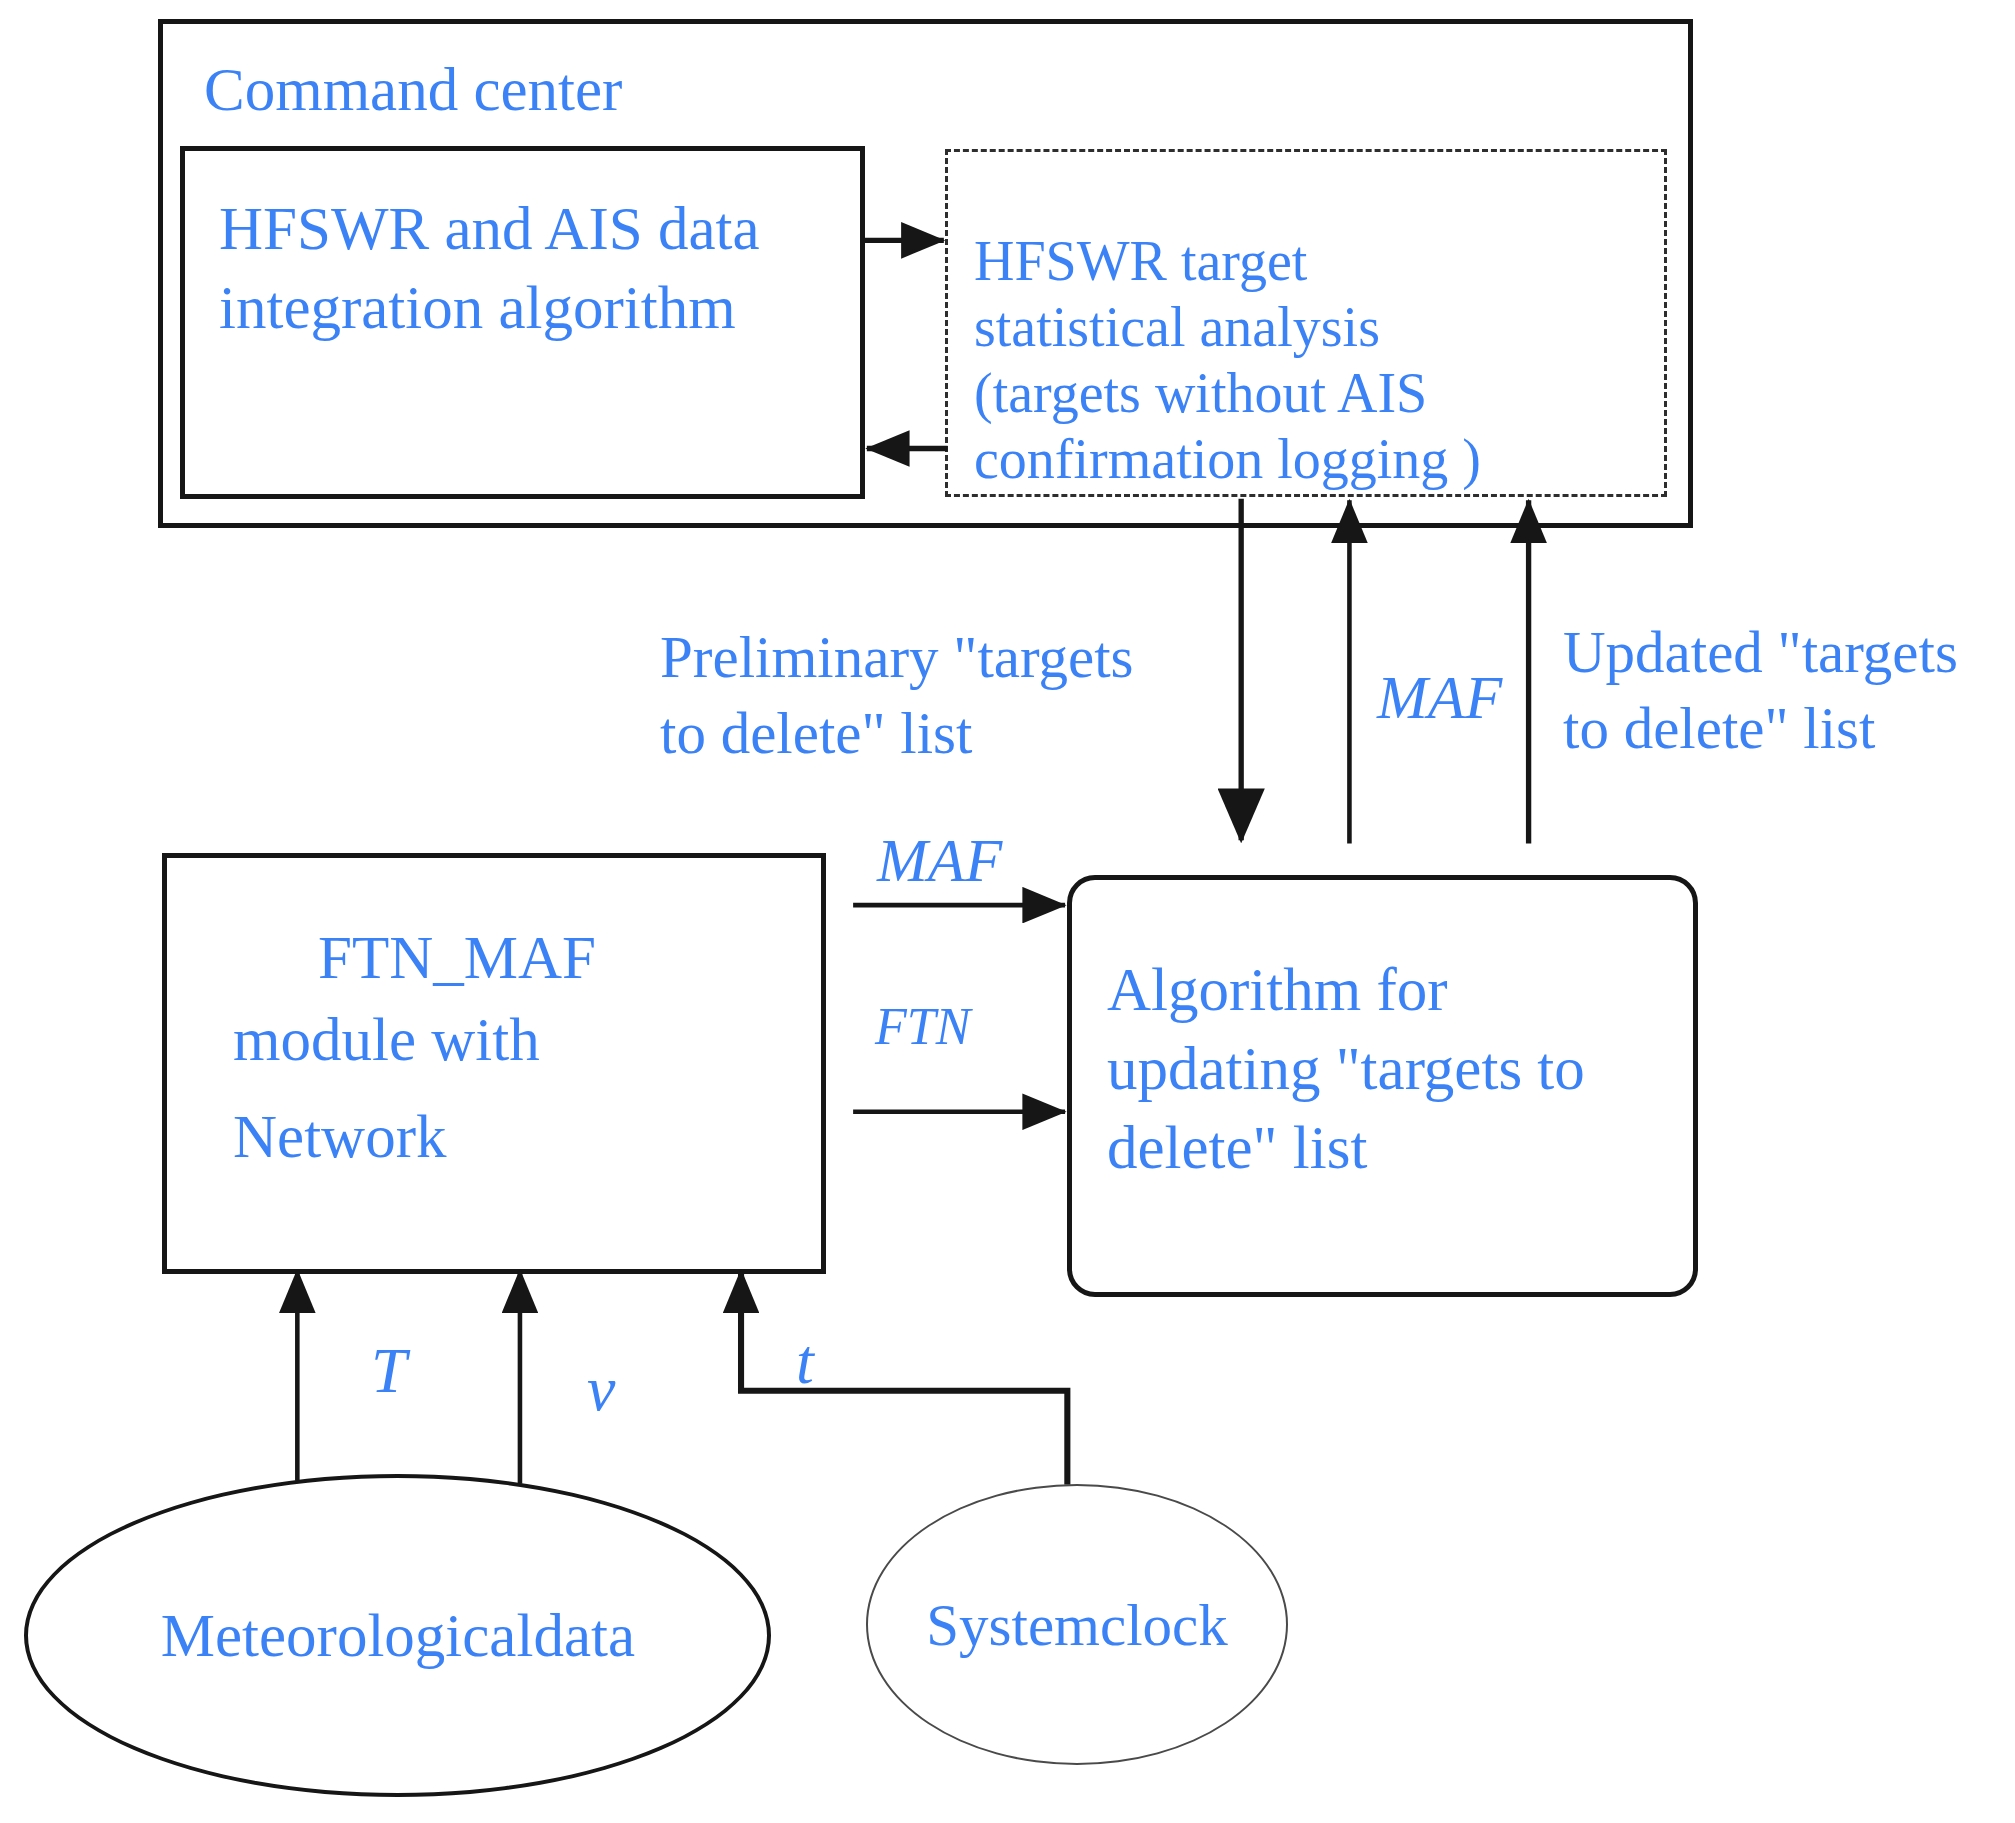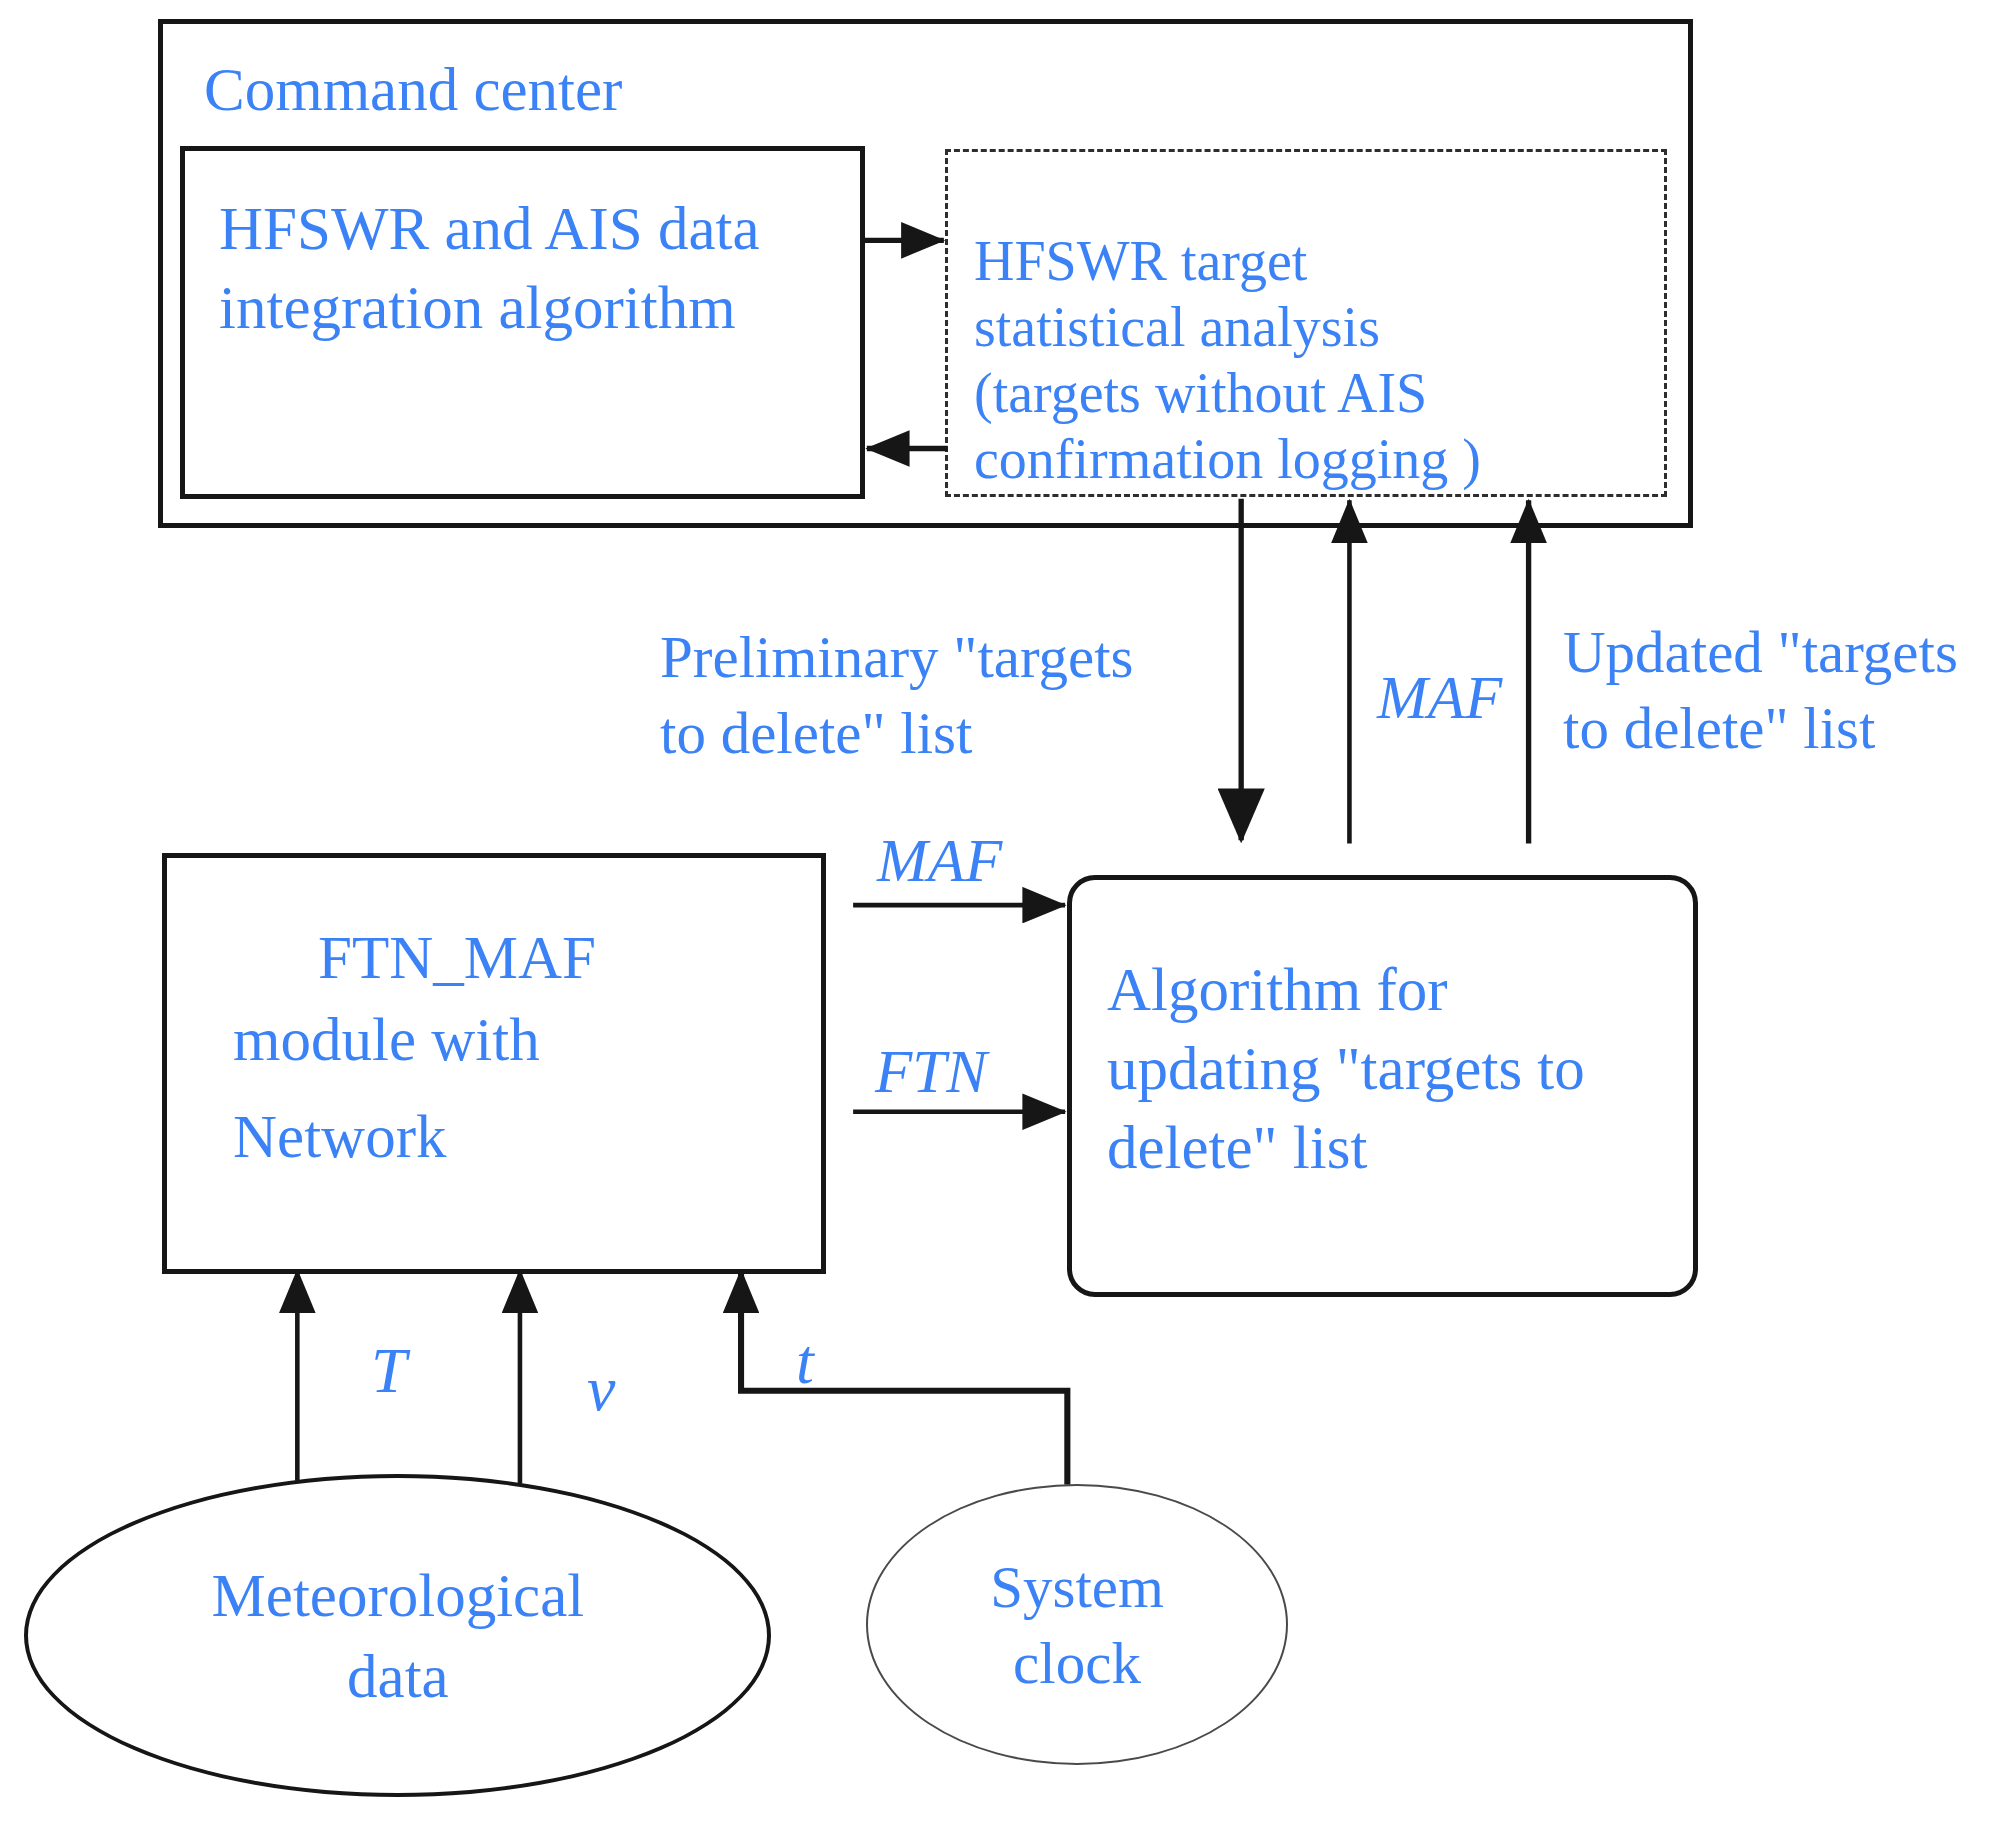--- a/index.html
+++ b/index.html
@@ -9,21 +9,21 @@
     overflow:hidden;
   }
   .box{position:absolute;box-sizing:border-box;background:#ffffff;}
   .solid{border:5.3px solid #161616;}
   .dashedb{border:3.8px dashed #2e2e2e;background:transparent;}
   .txt{font-size:61px;line-height:79px;white-space:nowrap;}
   .label{position:absolute;white-space:nowrap;font-size:59px;line-height:76px;}
   .it{font-style:italic;}
   .big{font-size:64px;}
   .ellipse{position:absolute;box-sizing:border-box;border-radius:50%;background:#ffffff;
-    display:flex;flex-direction:column;align-items:center;justify-content:center;text-align:center;}
+    display:flex;flex-direction:row;align-items:center;justify-content:center;text-align:center;}
   svg.wires{position:absolute;left:0;top:0;pointer-events:none;}
   .wire{stroke:#161616;fill:none;}
 </style>
 </head>
 <body>
 
 <div class="stage">
 
   <div class="box solid" style="left:158px;top:19px;width:1535px;height:509px;"></div>
   <div class="label" style="left:204px;top:52px;font-size:61px;">Command center</div>
@@ -70,21 +70,21 @@
 
   <div class="label it" style="left:1377px;top:660px;font-size:61px;">MAF</div>
 
   <div class="label" style="left:1563px;top:614px;">
     <span>Updated "targets</span><br>
     <span>to delete" list</span>
   </div>
 
   <div class="label it" style="left:877px;top:823px;font-size:61px;">MAF</div>
 
-  <div class="label it" style="left:875px;top:1034px;font-size:61px;text-align:right;">FTN</div>
+  <div class="label it" style="left:875px;top:989px;font-size:52px;text-align:right;">FTN</div>
 
   <div class="label it big" style="left:371px;top:1333px;">T</div>
 
   <div class="label it big" style="left:587px;top:1351px;">v</div>
 
   <div class="label it big" style="left:796px;top:1324px;">t</div>
 
   <svg class="wires" width="2015" height="1824" viewBox="0 0 2643 2392">
     <defs>
       <marker id="ah" markerUnits="userSpaceOnUse" markerWidth="58" markerHeight="48" refX="56" refY="24" orient="auto">

